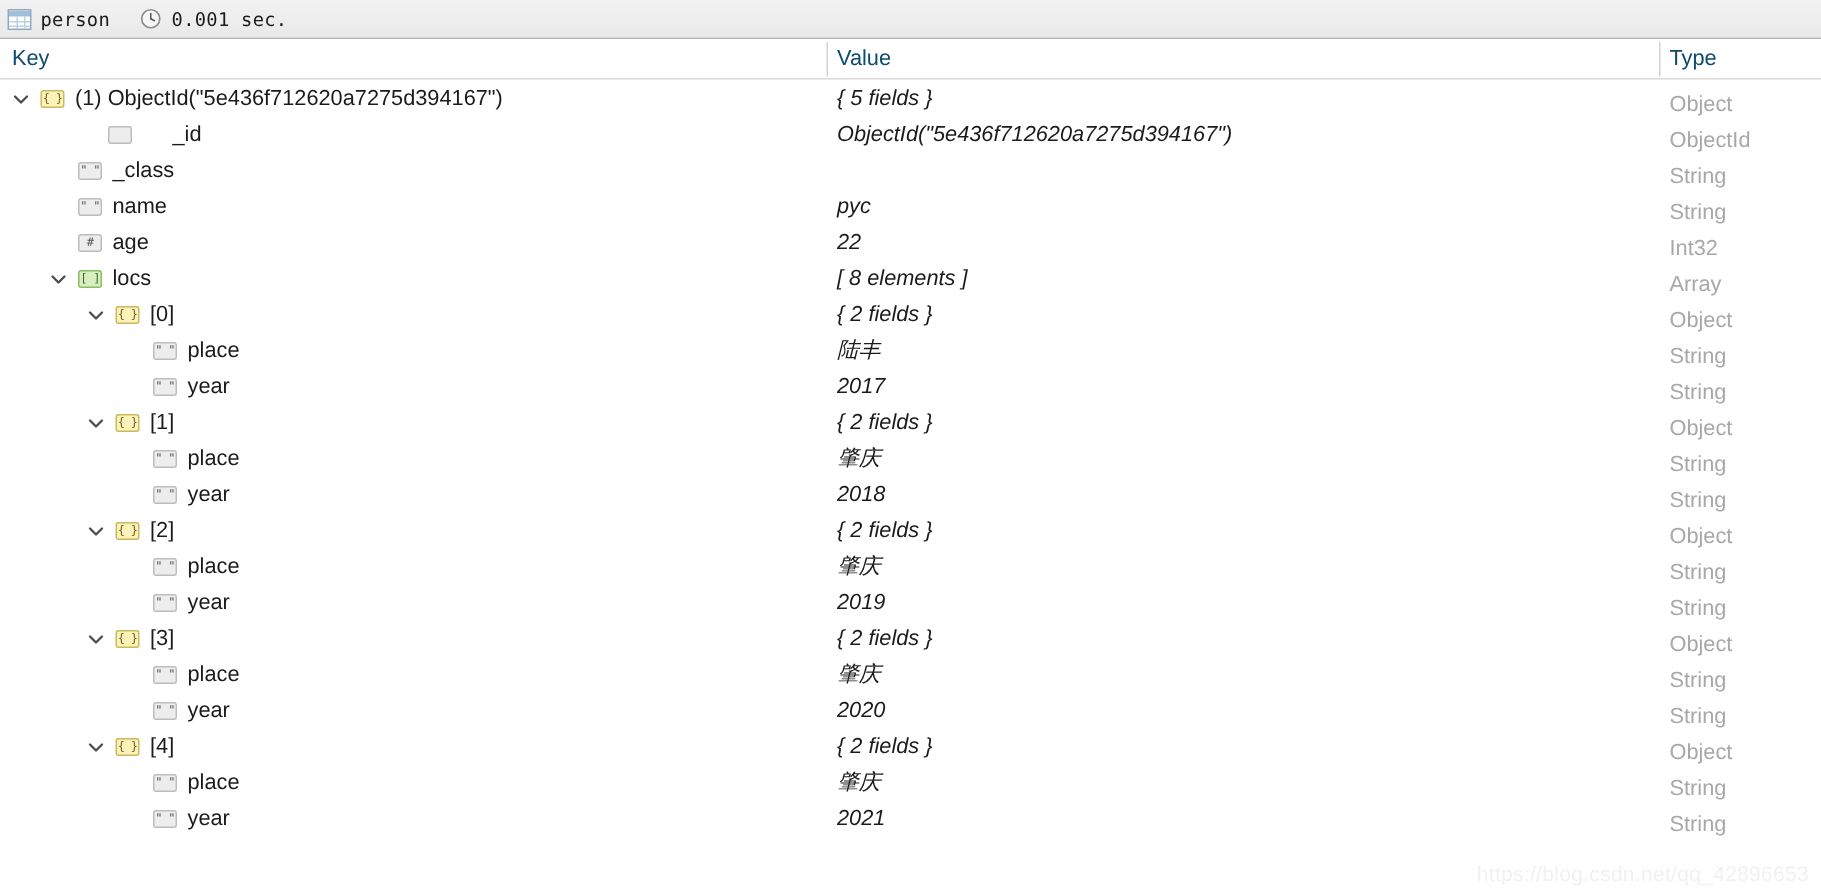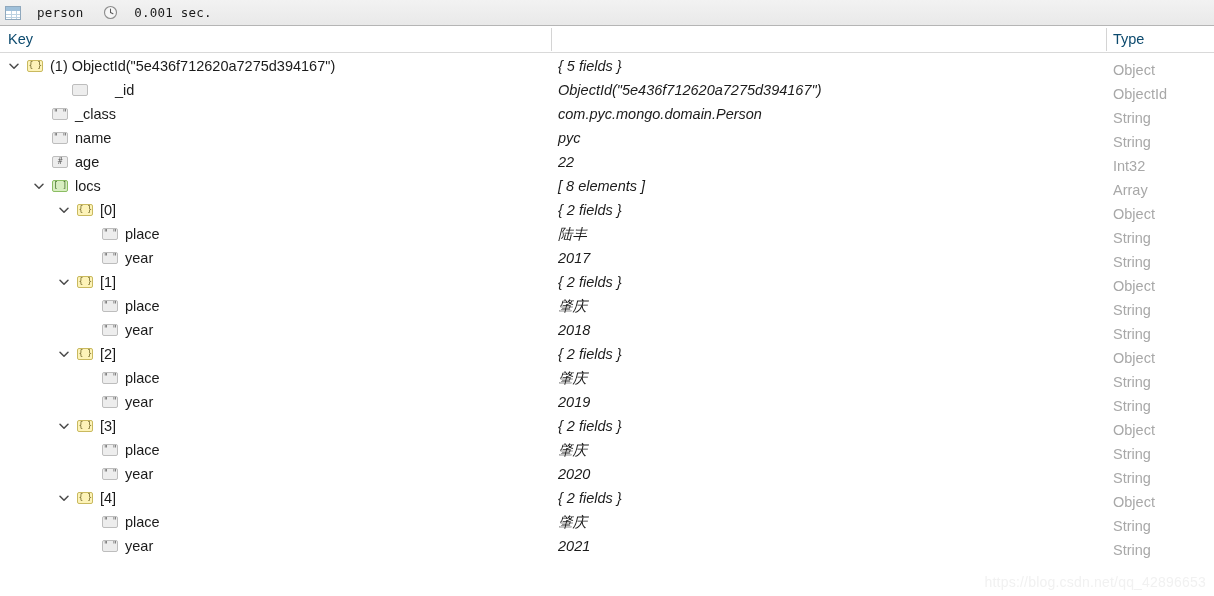--- a/index.html
+++ b/index.html
@@ -28,21 +28,21 @@
     font-family: "DejaVu Sans Mono", "Liberation Mono", monospace;
     font-size: 12.5px;
     color: #1b1b1b;
   }
   .tb-item {
     display: flex;
     align-items: center;
     height: 100%;
   }
   .tb-label {
-    margin-left: 16px;
+    margin-left: 6px;
     white-space: nowrap;
     letter-spacing: 0.2px;
   }
   .tb-gap { width: 20px; }
 
   
   .grid-icon {
     width: 16px; height: 14px;
     border: 1px solid #8fa8bd;
     background: #ffffff;
@@ -222,20 +222,21 @@
       <line x1="8" y1="8" x2="8" y2="4.2" stroke="#5a5a5a" stroke-width="1.1" stroke-linecap="round"></line>
       <line x1="8" y1="8" x2="10.6" y2="9.4" stroke="#5a5a5a" stroke-width="1.1" stroke-linecap="round"></line>
     </svg>
     <span class="tb-label">0.001 sec.</span>
   </div>
 </div>
 
 <div id="header">
   <div class="hdr-cell" style="left:0px;width:551px;padding-left:8px;">Key</div>
   <div class="hdr-divider" style="left:551px;"></div>
+  <div class="hdr-cell" style="left:552px;width:554px;padding-left:6px;">Value</div>
   <div class="hdr-divider" style="left:1106px;"></div>
   <div class="hdr-cell" style="left:1107px;width:107px;padding-left:6px;">Type</div>
 </div>
 
 <div id="tree">
     <div class="row">
       <div class="cell-key" style="left: 6px;">
         <span class="twisty">
           <svg width="16" height="16" viewBox="0 0 16 16">
             <path d="M4 6.3 L8 10.3 L12 6.3" fill="none" stroke="#4a4a4a" stroke-width="1.5" stroke-linecap="round" stroke-linejoin="round"></path>
@@ -263,21 +264,20 @@
     <div class="row">
       <div class="cell-key" style="left: 31px;">
         <span class="twisty empty">
           <svg width="16" height="16" viewBox="0 0 16 16">
             <path d="M4 6.3 L8 10.3 L12 6.3" fill="none" stroke="#4a4a4a" stroke-width="1.5" stroke-linecap="round" stroke-linejoin="round"></path>
           </svg>
         </span>
         <span class="nicon str" style="margin-left: 5px;">" "</span>
         <span class="key-label">_class</span>
       </div>
-      <div class="cell-value">com.pyc.mongo.domain.Person</div>
       <div class="cell-type">String</div>
     </div>
     <div class="row">
       <div class="cell-key" style="left: 31px;">
         <span class="twisty empty">
           <svg width="16" height="16" viewBox="0 0 16 16">
             <path d="M4 6.3 L8 10.3 L12 6.3" fill="none" stroke="#4a4a4a" stroke-width="1.5" stroke-linecap="round" stroke-linejoin="round"></path>
           </svg>
         </span>
         <span class="nicon str" style="margin-left: 5px;">" "</span>

